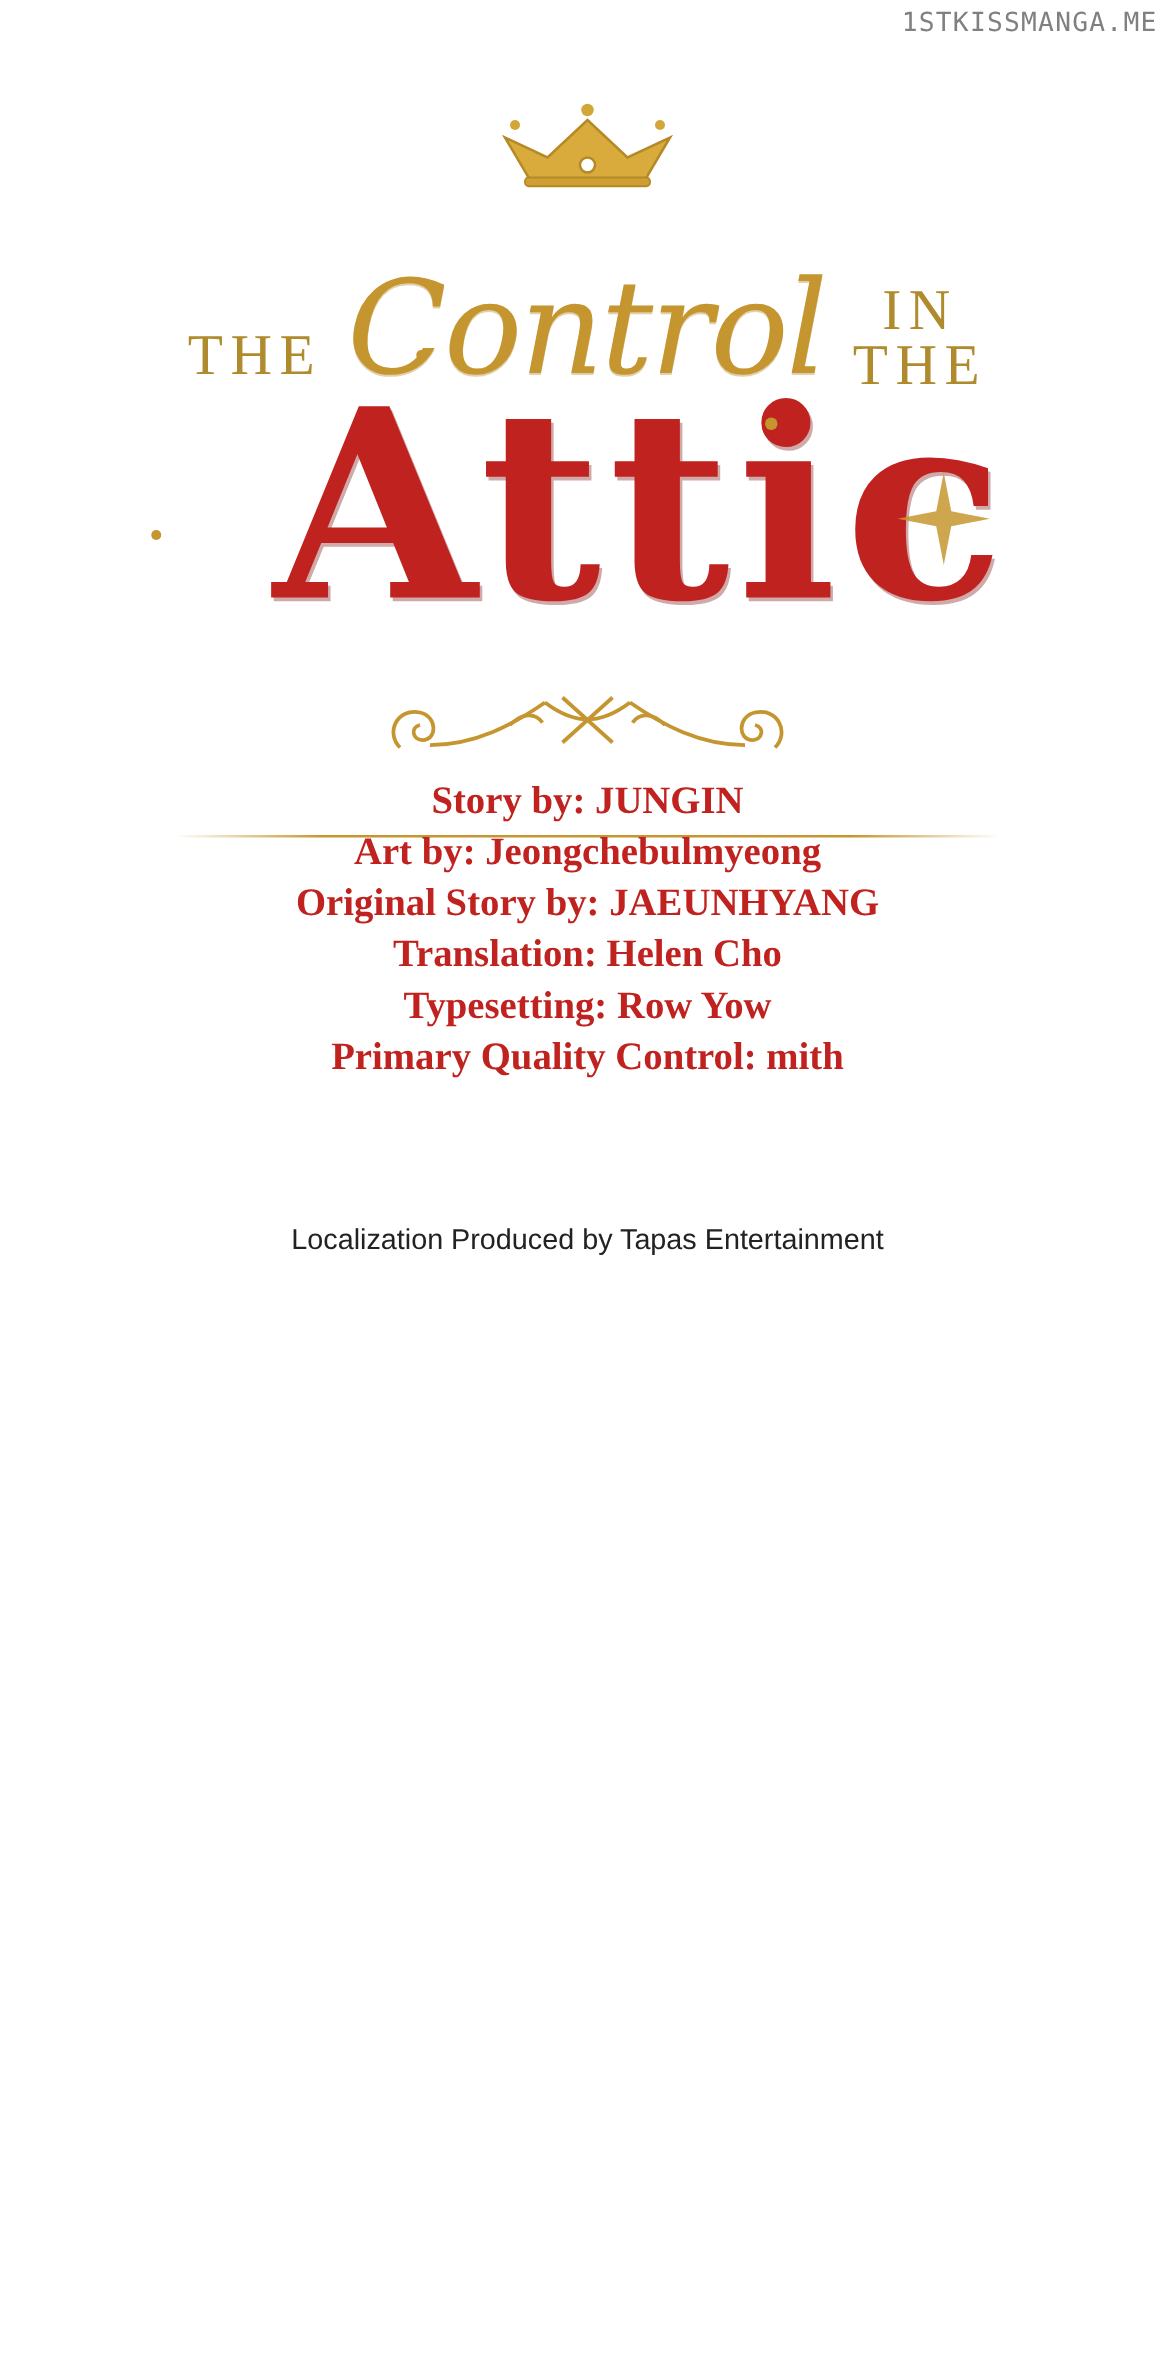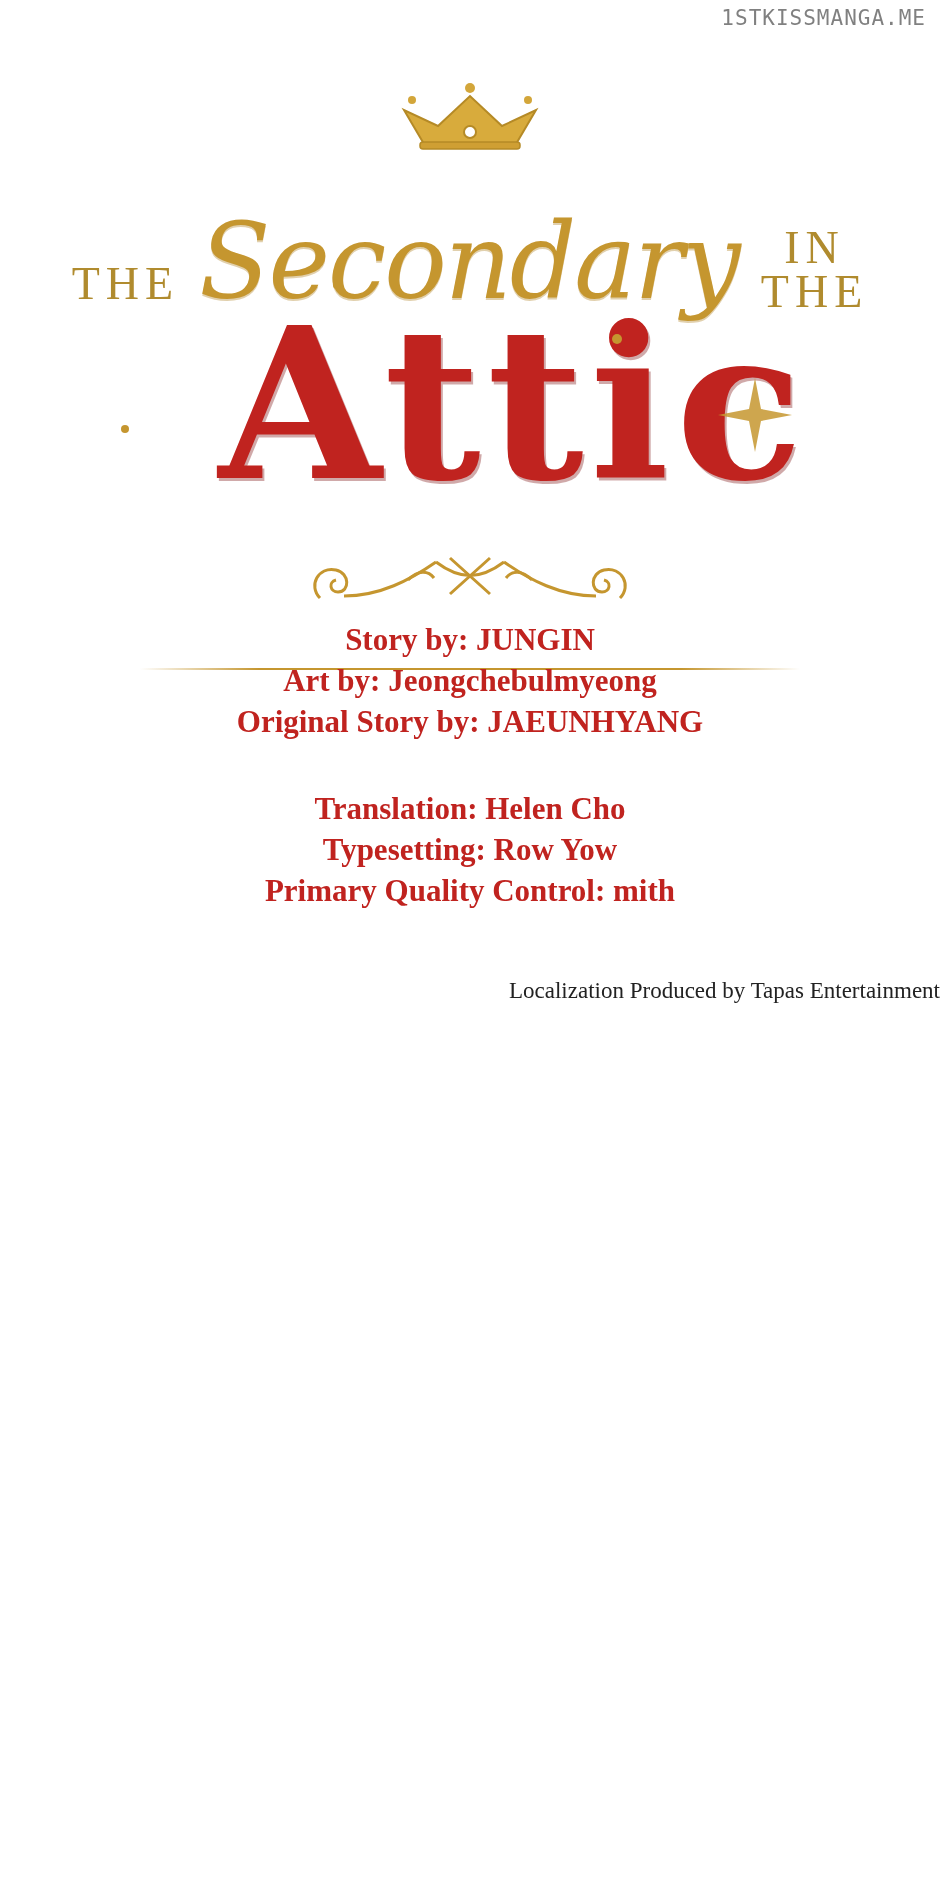--- a/index.html
+++ b/index.html
@@ -131,36 +131,35 @@
     text-align: center;
   }
   .credit-group-1 {
     color: #c0231f;
     font-family: "Liberation Serif", serif;
     font-weight: 700;
     font-size: 31px;
     line-height: 1.32;
   }
   .credit-group-2 {
-    margin-top: 46px;
     color: #c0231f;
     font-family: "Liberation Serif", serif;
     font-weight: 700;
     font-size: 31px;
     line-height: 1.32;
   }
   .credit-line { white-space: nowrap; }
 
   .localization {
     position: absolute;
     top: 978px;
     left: 0;
     width: 940px;
-    text-align: right;
-    font-family: Liberation Serif, serif;
+    text-align: center;
+    font-family: Liberation Sans, sans-serif;
     font-size: 23px;
     color: #222222;
   }
 </style>
 </head>
 <body>
 
 <div class="watermark">1STKISSMANGA.ME</div>
 
 <div class="title-block">
@@ -171,21 +170,21 @@
       <circle cx="22" cy="18" r="4" fill="#d3a63a"></circle>
       <circle cx="138" cy="18" r="4" fill="#d3a63a"></circle>
       <path d="M14 28 L34 62 L126 62 L146 28 L112 44 L80 14 L48 44 Z" fill="#d8ab3c" stroke="#b58a26" stroke-width="2"></path>
       <circle cx="80" cy="50" r="6" fill="#fff" stroke="#b58a26" stroke-width="2"></circle>
       <rect x="30" y="60" width="100" height="7" rx="3" fill="#cf9f33" stroke="#b58a26" stroke-width="1.5"></rect>
     </svg>
   </div>
 
   <div class="title-line-1">
     <span class="the-small left">THE</span>
-    <span class="princess-word">Secondary</span>
+    <span class="princess-word">Control</span>
     <span class="the-two-line">
       <span>IN</span>
       <span>THE</span>
     </span>
   </div>
 
   <div class="attic-word">Attic</div>
 
   <div class="sparkle" style="top:300px; left:710px;">
     <svg width="90" height="90" viewBox="0 0 90 90">

